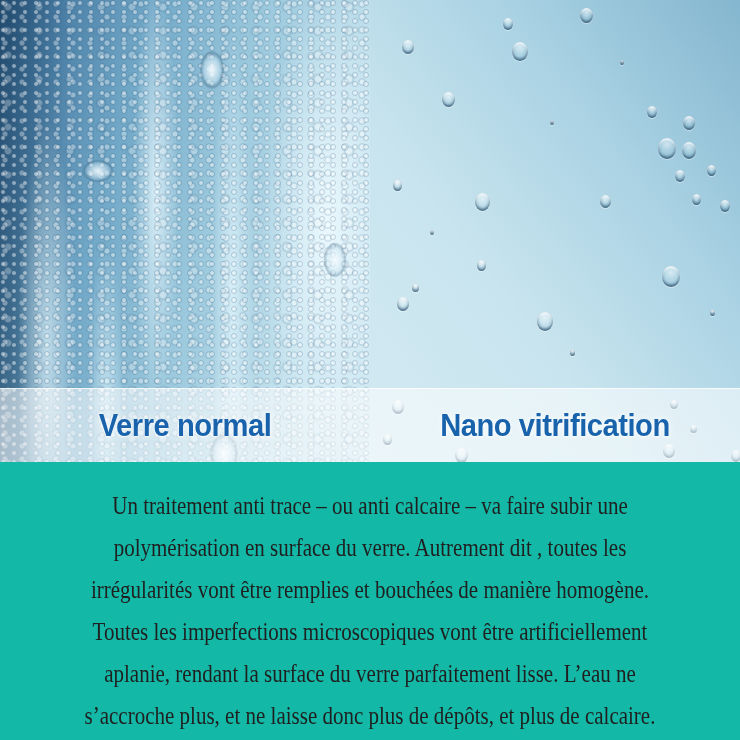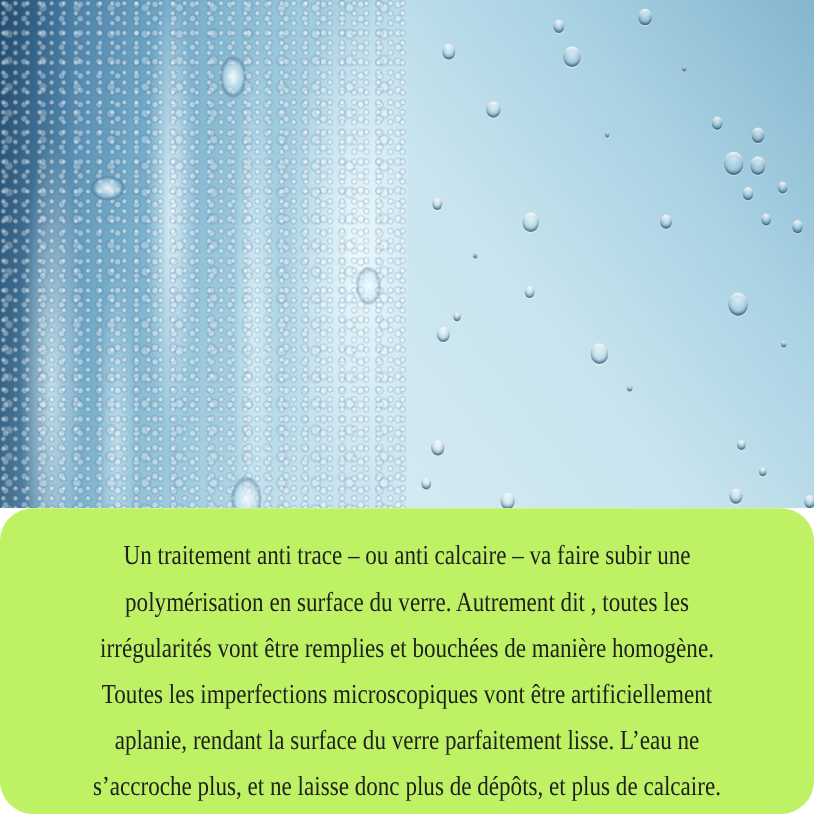--- a/index.html
+++ b/index.html
@@ -105,24 +105,23 @@
     color:var(--caption-blue);
     transform:scaleX(.94);
     text-shadow:0 1px 2px rgba(255,255,255,.95), 0 0 8px rgba(255,255,255,.85);
     white-space:nowrap;
   }
 
   
   .description{
     position:relative;
     width:740px;height:278px;
-    background:#bef264;
+    background:#14b8a6;
     padding-top:23px;
     box-sizing:border-box;
-    border-radius:30px;
   }
   .description .line{
     text-align:center;
     white-space:nowrap;
     font-family:"Liberation Serif",serif;
     font-size:25px;
     line-height:42px;
     color:var(--body-text);
     transform:scaleX(.84);
     transform-origin:50% 50%;
@@ -164,20 +163,24 @@
         <div class="droplet" style="left: 85px; top: 448px; width: 13px; height: 15px;"></div>
         <div class="droplet" style="left: 293px; top: 444px; width: 12px; height: 14px;"></div>
         <div class="droplet" style="left: 361px; top: 450px; width: 10px; height: 12px;"></div>
         <div class="droplet" style="left: 180px; top: 120px; width: 4px; height: 5px;"></div>
         <div class="droplet" style="left: 250px; top: 60px; width: 4px; height: 5px;"></div>
         <div class="droplet" style="left: 60px; top: 230px; width: 4px; height: 5px;"></div>
         <div class="droplet" style="left: 200px; top: 350px; width: 5px; height: 6px;"></div>
         <div class="droplet" style="left: 340px; top: 310px; width: 5px; height: 6px;"></div>
       </div>
 
+    <div class="caption-bar">
+      <div class="caption">Verre normal</div>
+      <div class="caption">Nano vitrification</div>
+    </div>
   </div>
 
   <div class="description">
     <div class="line">Un traitement anti trace – ou anti calcaire – va faire subir une</div>
     <div class="line">polymérisation en surface du verre. Autrement dit , toutes les</div>
     <div class="line">irrégularités vont être remplies et bouchées de manière homogène.</div>
     <div class="line">Toutes les imperfections microscopiques vont être artificiellement</div>
     <div class="line">aplanie, rendant la surface du verre parfaitement lisse. L’eau ne</div>
     <div class="line">s’accroche plus, et ne laisse donc plus de dépôts, et plus de calcaire.</div>
   </div>

